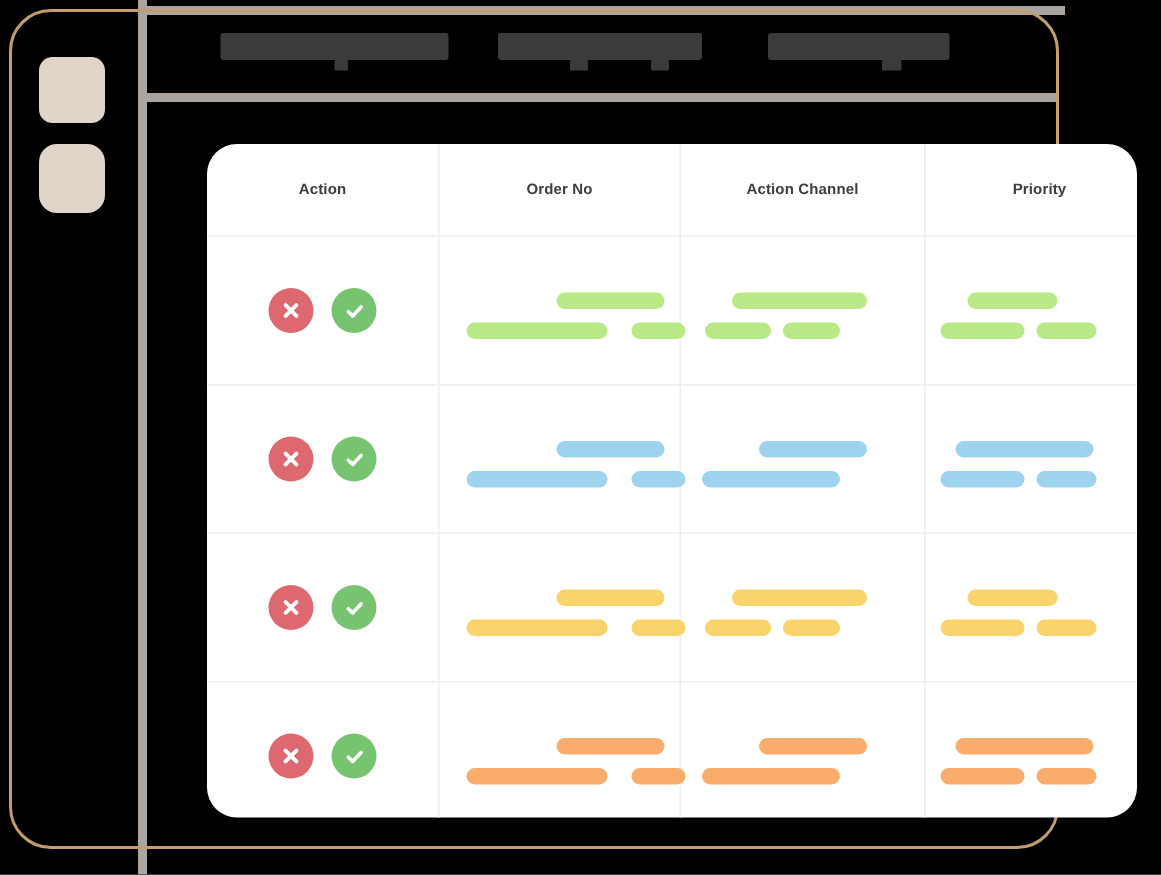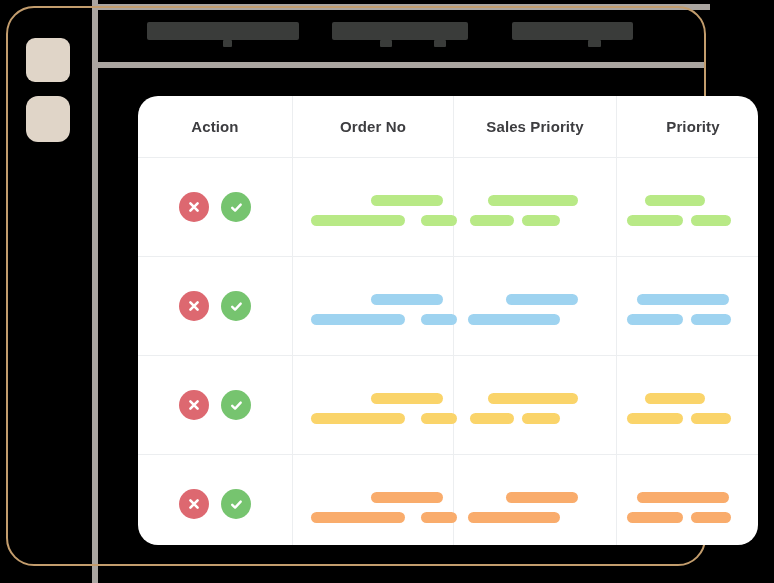--- a/index.html
+++ b/index.html
@@ -101,21 +101,21 @@
   }
 
   
   #data-table {
     width: 100%;
     border-collapse: collapse;
     table-layout: fixed;
   }
   #data-table th {
     height: 59px;
-    font-size: 15px;
+    font-size: 10px;
     font-weight: 700;
     color: #3d3d40;
     border-bottom: 1px solid #eceef0;
     border-right: 1px solid #eceef0;
     text-align: center;
     letter-spacing: 0.1px;
   }
   #data-table th:last-child { border-right: none; }
   #data-table td {
     height: 98px;
@@ -215,21 +215,21 @@
   <div class="tab-bar"></div>
   <div class="tab-descender d1"></div>
 </div>
 
 <div id="table-card">
   <table id="data-table">
     <thead>
       <tr>
         <th class="col-action">Action</th>
         <th class="col-order">Order No</th>
-        <th class="col-channel">Sales Priority</th>
+        <th class="col-channel">Action Channel</th>
         <th class="col-priority">Priority</th>
       </tr>
     </thead>
     <tbody>
 
       <tr class="r-green">
         <td>
           <div class="action-cell">
             <div class="icon-btn icon-reject">
               <svg width="14" height="14" viewBox="0 0 14 14" aria-hidden="true">

